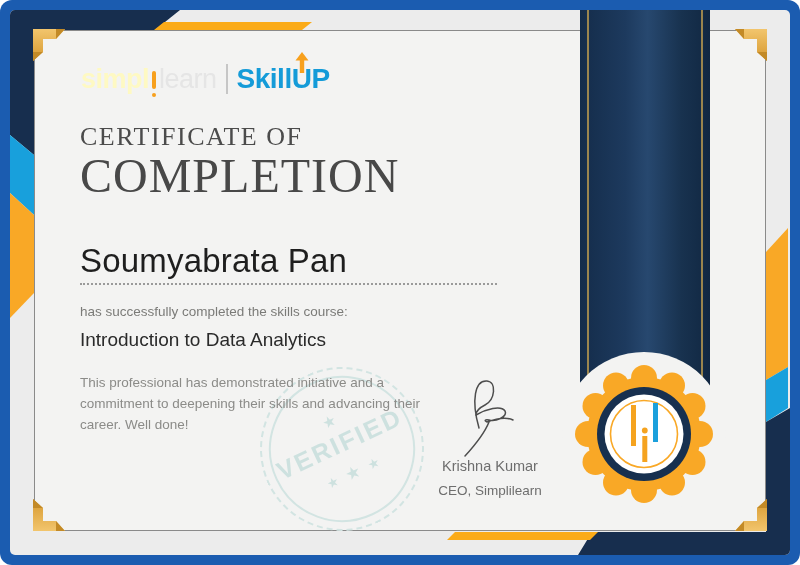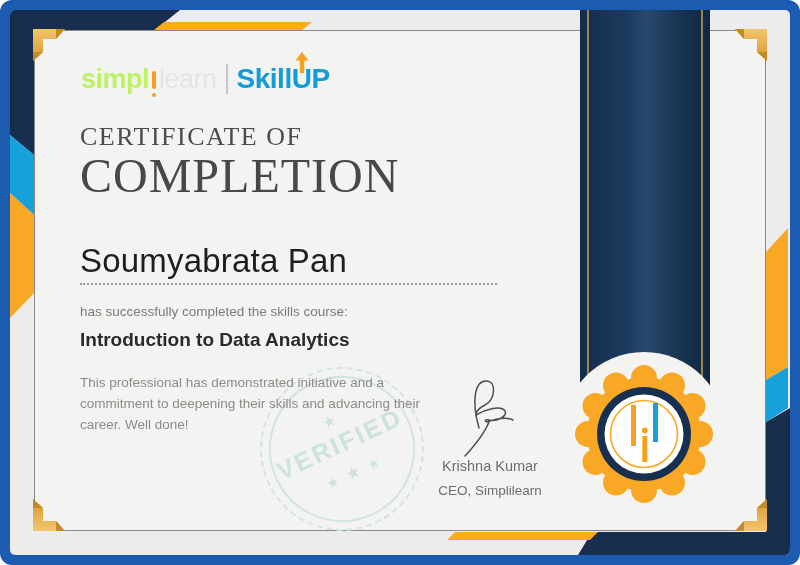--- a/index.html
+++ b/index.html
@@ -19,39 +19,39 @@
   .inner{position:absolute;left:34px;top:30px;width:732px;height:501px;background:#f3f3f2;border:1px solid #8a8a8a;}
   .bracket{position:absolute;width:34px;height:34px;z-index:4;}
   .b-tl{left:32px;top:28px;}
   .b-tr{right:32px;top:28px;transform:scaleX(-1);}
   .b-bl{left:32px;bottom:33px;transform:scaleY(-1);}
   .b-br{right:32px;bottom:33px;transform:scale(-1,-1);}
 
   
   .logo{position:absolute;left:81px;top:56px;height:40px;display:flex;align-items:flex-end;z-index:5;}
   .logo .t{font-size:27px;line-height:34px;font-weight:bold;letter-spacing:-0.5px;}
-  .lg-orange{color:#bef264;}
+  .lg-orange{color:#fef9c3;}
   .lg-blue{color:#e5e5e5;}
   .logo-i{display:inline-block;width:8px;height:34px;position:relative;margin:0 1px;}
   .logo-i .stem{position:absolute;left:1.5px;top:9px;width:4.5px;height:18px;background:#f7a01d;border-radius:2px;}
   .logo-i .dot{position:absolute;left:1.5px;top:30.5px;width:4.8px;height:4.8px;background:#f7a01d;border-radius:50%;}
   .logo-div{width:2px;height:30px;background:#c6c6c6;margin:0 9px 2px 9px;}
   .skill{color:#149bd8;font-weight:bold;font-size:28px;line-height:34px;letter-spacing:-0.5px;}
   .u-wrap{position:relative;display:inline-block;}
   .u-arrow{position:absolute;left:3px;top:-10px;width:14px;height:22px;}
 
   
   .h-serif{position:absolute;left:80px;font-family:"Liberation Serif",serif;color:#4b4b4b;z-index:5;white-space:nowrap;text-align:center;}
   .h1{top:122px;font-size:26px;letter-spacing:1.5px;}
   .h2{top:148px;font-size:48px;letter-spacing:1px;color:#484848;}
 
   .name{position:absolute;left:80px;top:242px;font-size:33px;color:#1e1e1e;letter-spacing:0.2px;z-index:5;}
   .dotline{position:absolute;left:80px;top:271px;width:417px;height:14px;border-bottom:2px dotted #9a9a9a;z-index:5;}
   .subtitle{position:absolute;left:80px;top:304px;font-size:13.5px;color:#7b7b78;z-index:5;}
-  .course{position:absolute;left:80px;top:329px;font-size:19px;color:#2a2a2a;font-weight:700;z-index:5;}
+  .course{position:absolute;left:80px;top:329px;font-size:19px;color:#2a2a2a;font-weight:400;z-index:5;}
   .desc{position:absolute;left:80px;top:372px;width:362px;font-size:13.5px;line-height:21px;color:#8b8b88;z-index:5;}
   .date{position:absolute;left:80px;top:440px;font-size:17px;color:#1c1c1c;z-index:5;}
 
   
   .stamp{position:absolute;left:260px;top:367px;width:164px;height:164px;transform:rotate(-25deg);z-index:2;
          border-radius:50%;border:2.5px dashed #d2e4e2;display:flex;align-items:center;justify-content:center;}
   .stamp-inner{width:146px;height:146px;border-radius:50%;border:2px solid #d2e4e2;display:flex;flex-direction:column;
          align-items:center;justify-content:center;color:#cde1df;}
   .stamp-star-top{font-size:15px;line-height:14px;margin-bottom:3px;}
   .stamp-text{font-size:25px;font-weight:bold;letter-spacing:2.5px;}

